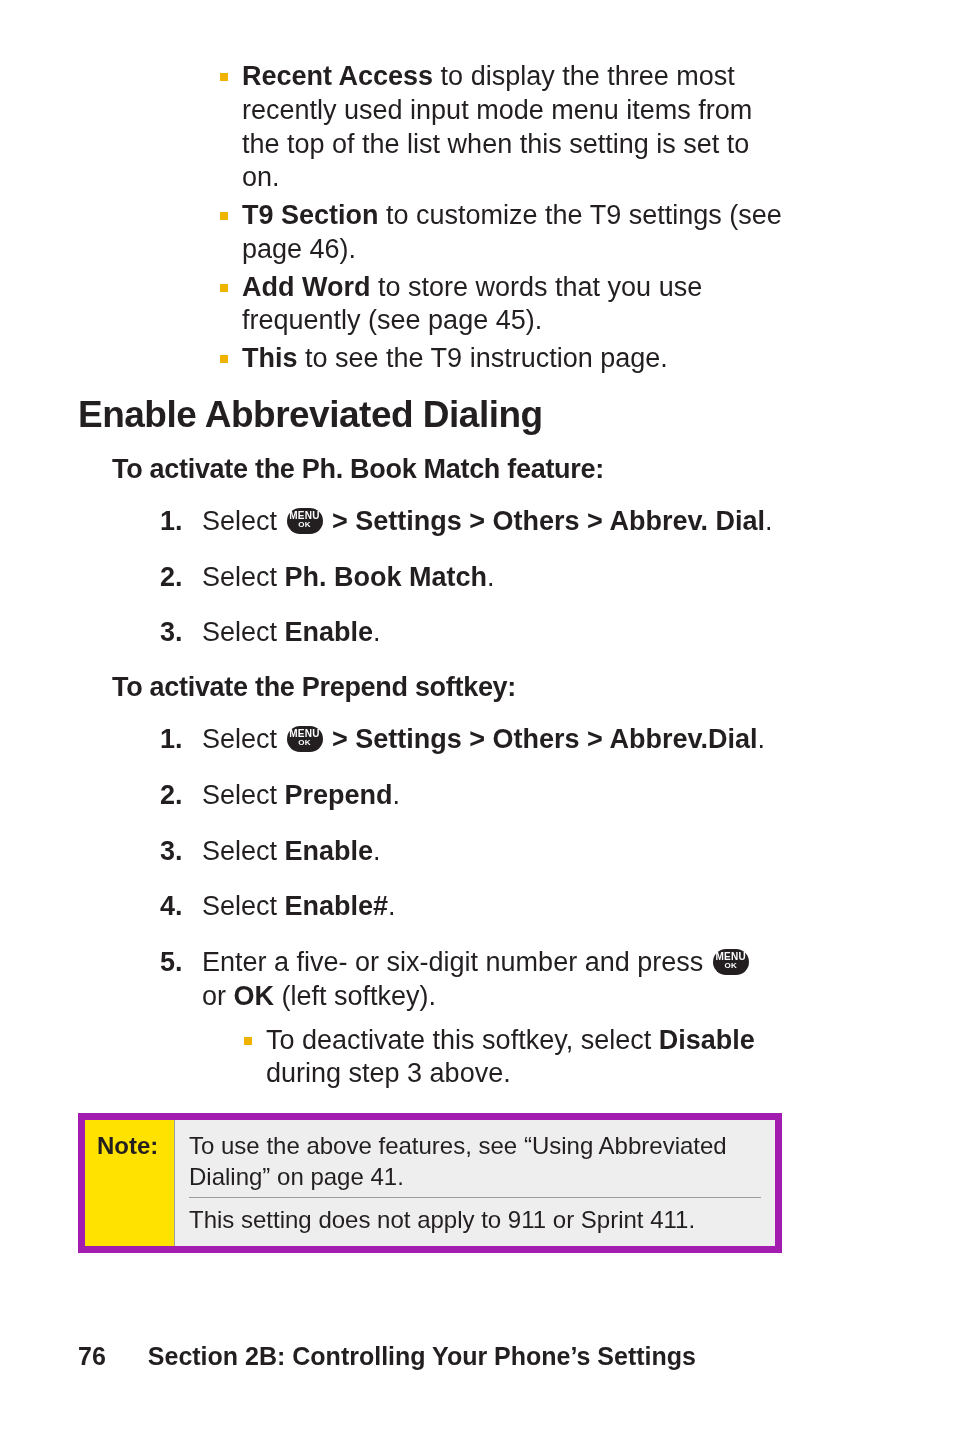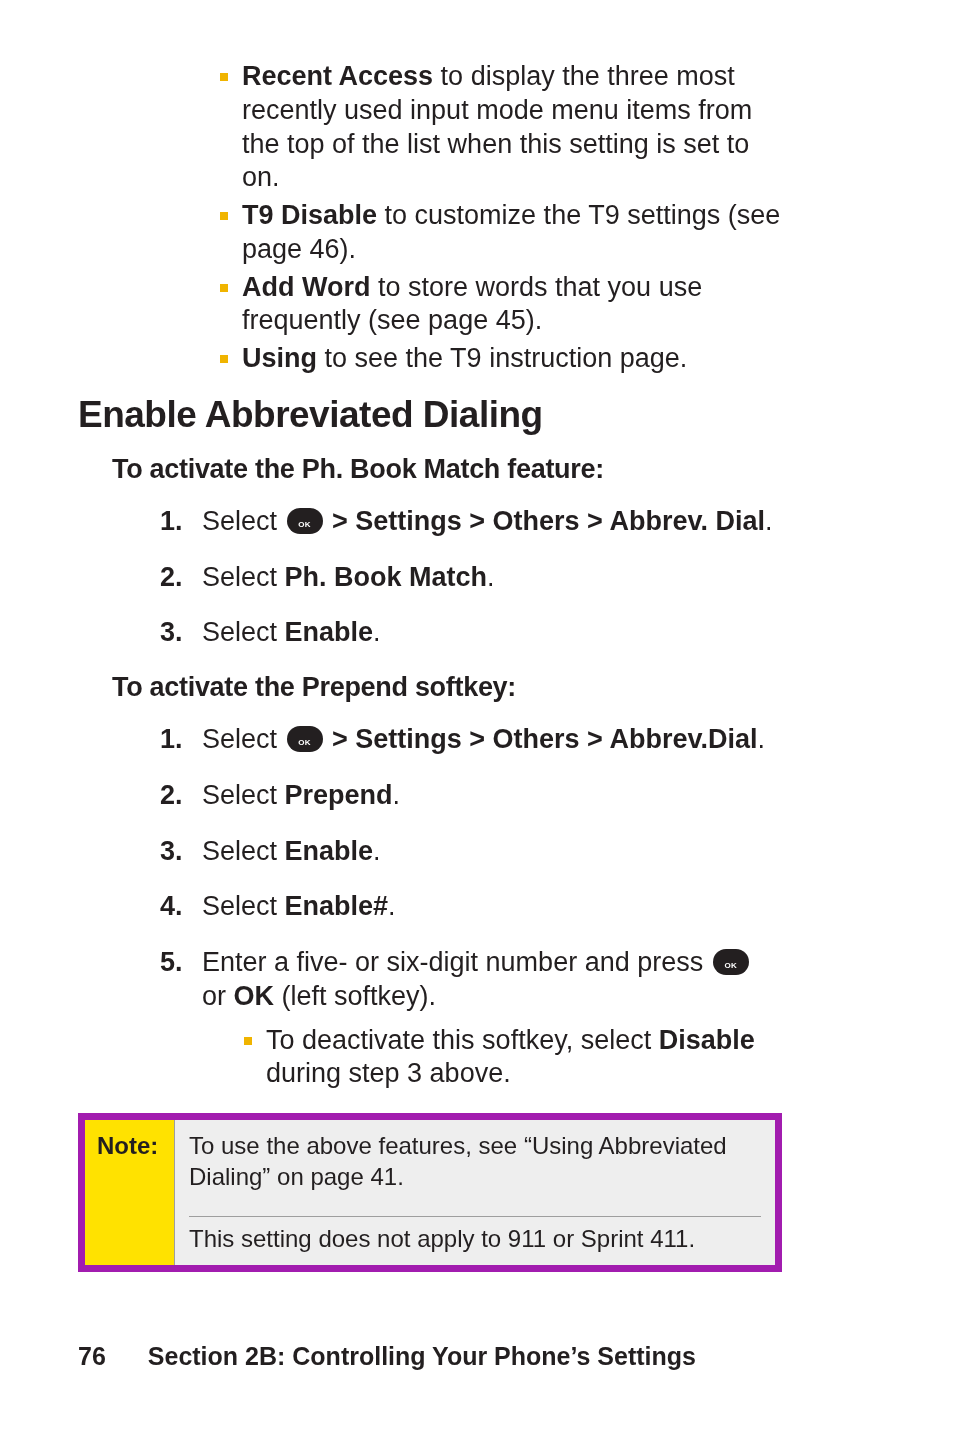--- a/index.html
+++ b/index.html
@@ -103,21 +103,21 @@
     margin: 0 2px;
   }
   .menu-ok .t1, .menu-ok .t2 {
     position: absolute;
     left: 0; right: 0;
     text-align: center;
     color: #fff;
     font-weight: 700;
     font-family: Arial, sans-serif;
   }
-  .menu-ok .t1 { top: 2px; font-size: 12px; letter-spacing: 0.3px; margin-top: 24px; }
+  .menu-ok .t1 { top: 2px; font-size: 10px; letter-spacing: 0.3px; }
   .menu-ok .t2 { top: 12px; font-size: 8px; letter-spacing: 0.3px; }
   .note-box {
     margin: 6px 0 0 0;
     border: 7px solid #a21caf;
     display: flex;
     font-size: 24px;
     line-height: 1.3;
     background: #eeeeee;
   }
   .note-label {
@@ -127,21 +127,21 @@
     padding: 10px 8px 10px 12px;
     border-right: 1px solid #9e9e9e;
     box-sizing: border-box;
   }
   .note-body {
     flex: 1;
     padding: 10px 14px;
   }
   .note-body .row1 {
     border-bottom: 1px solid #9e9e9e;
-    padding-bottom: 24px;
+    padding-bottom: 5px;
     margin-bottom: 6px;
   }
   .footer {
     position: absolute;
     bottom: 60px;
     left: 78px;
     font-size: 25px;
     font-weight: 700;
   }
   .footer .pgnum { margin-right: 42px; text-align: center; }
@@ -149,27 +149,27 @@
 </head>
 <body>
 
 <div class="page">
 
   <ul class="top-bullets">
     <li>
       <span class="bold">Recent Access</span><span> to display the three most recently used input mode menu items from the top of the list when this setting is set to on.</span>
     </li>
     <li>
-      <span class="bold">T9 Disable</span><span> to customize the T9 settings (see page 46).</span>
+      <span class="bold">T9 Section</span><span> to customize the T9 settings (see page 46).</span>
     </li>
     <li>
       <span class="bold">Add Word</span><span> to store words that you use frequently (see page 45).</span>
     </li>
     <li>
-      <span class="bold">Using</span><span> to see the T9 instruction page.</span>
+      <span class="bold">This</span><span> to see the T9 instruction page.</span>
     </li>
   </ul>
 
   <h2 class="section-title">Enable Abbreviated Dialing</h2>
 
   <div class="subhead">To activate the Ph. Book Match feature:</div>
 
   <ol class="steps">
     <li>
       <span>Select </span><span class="menu-ok"><span class="t1">MENU</span><span class="t2">OK</span></span><span class="bold"> &gt; Settings &gt; Others &gt; Abbrev. Dial</span><span>.</span>

